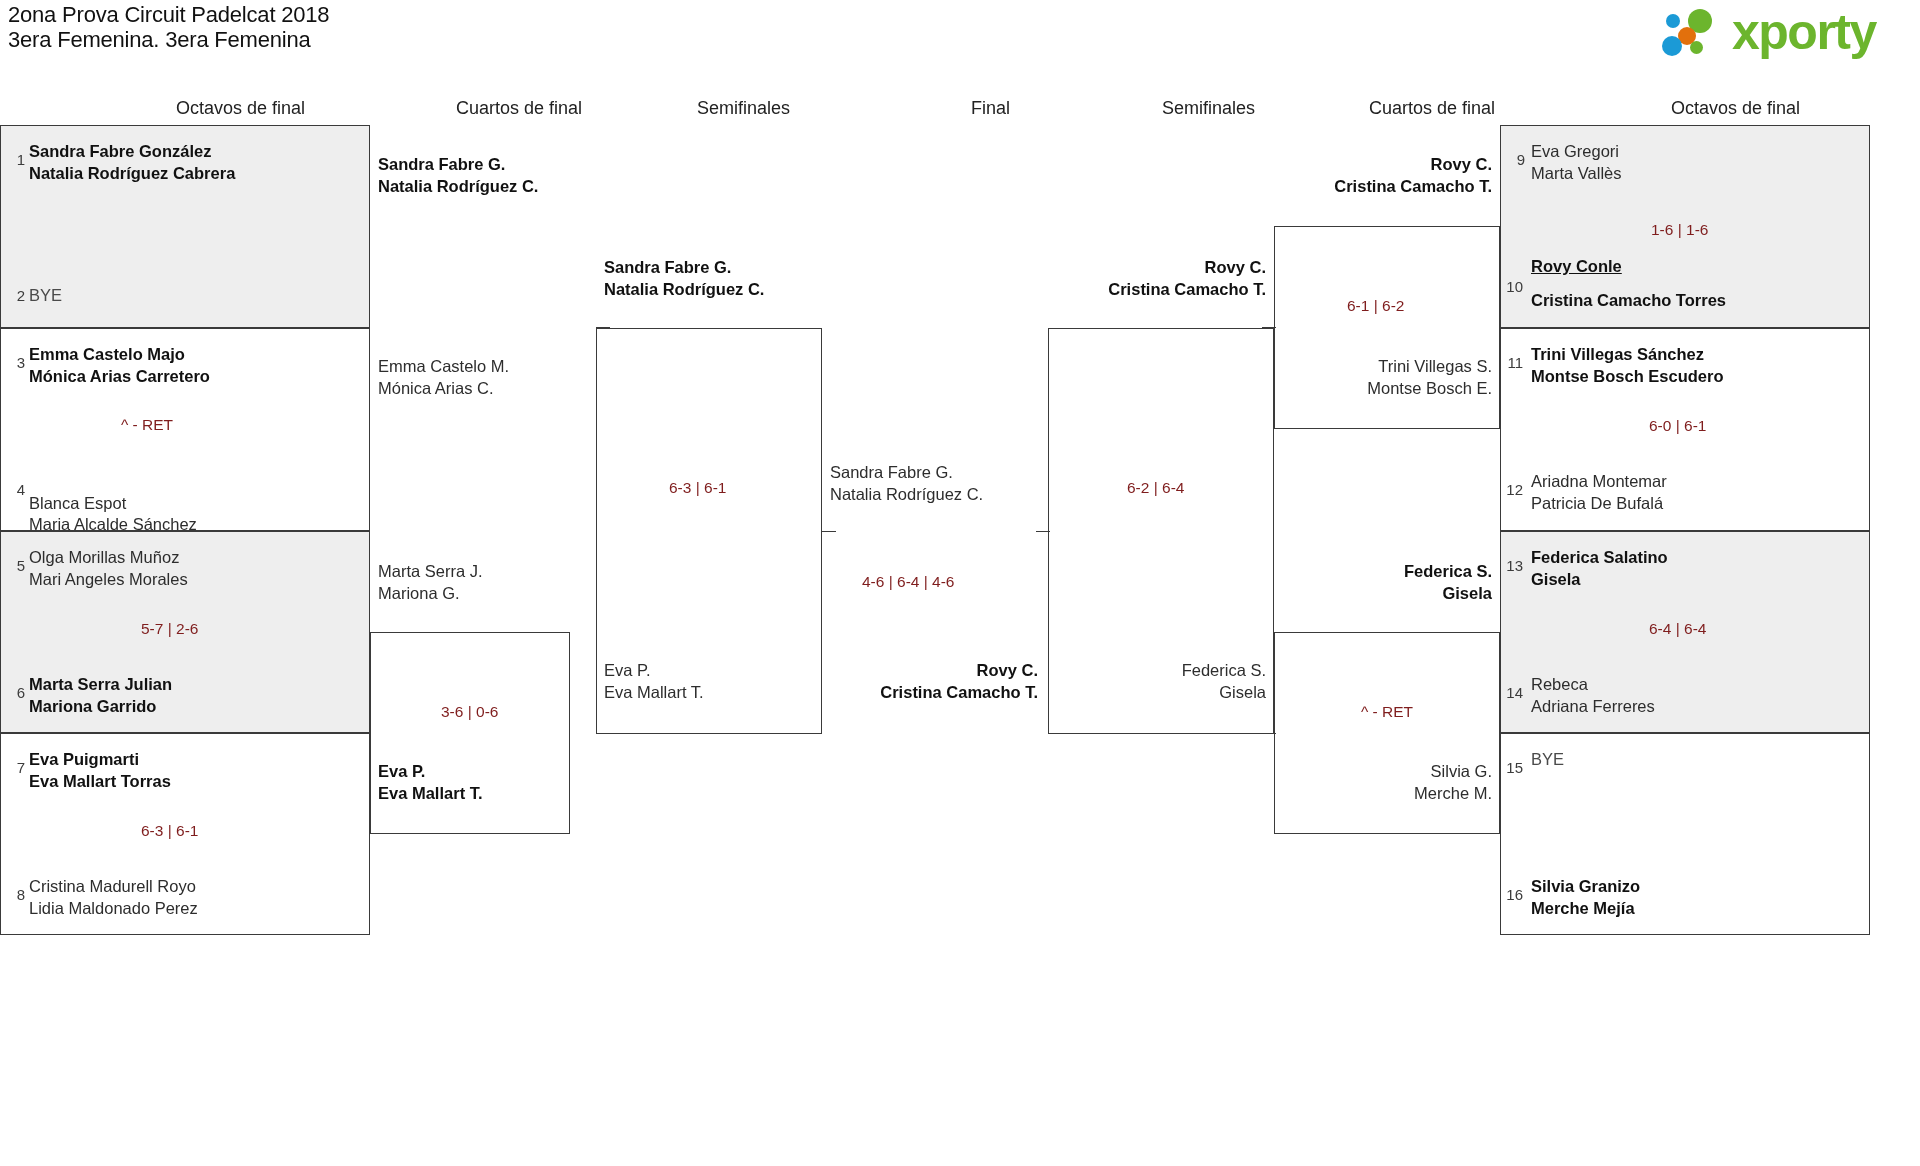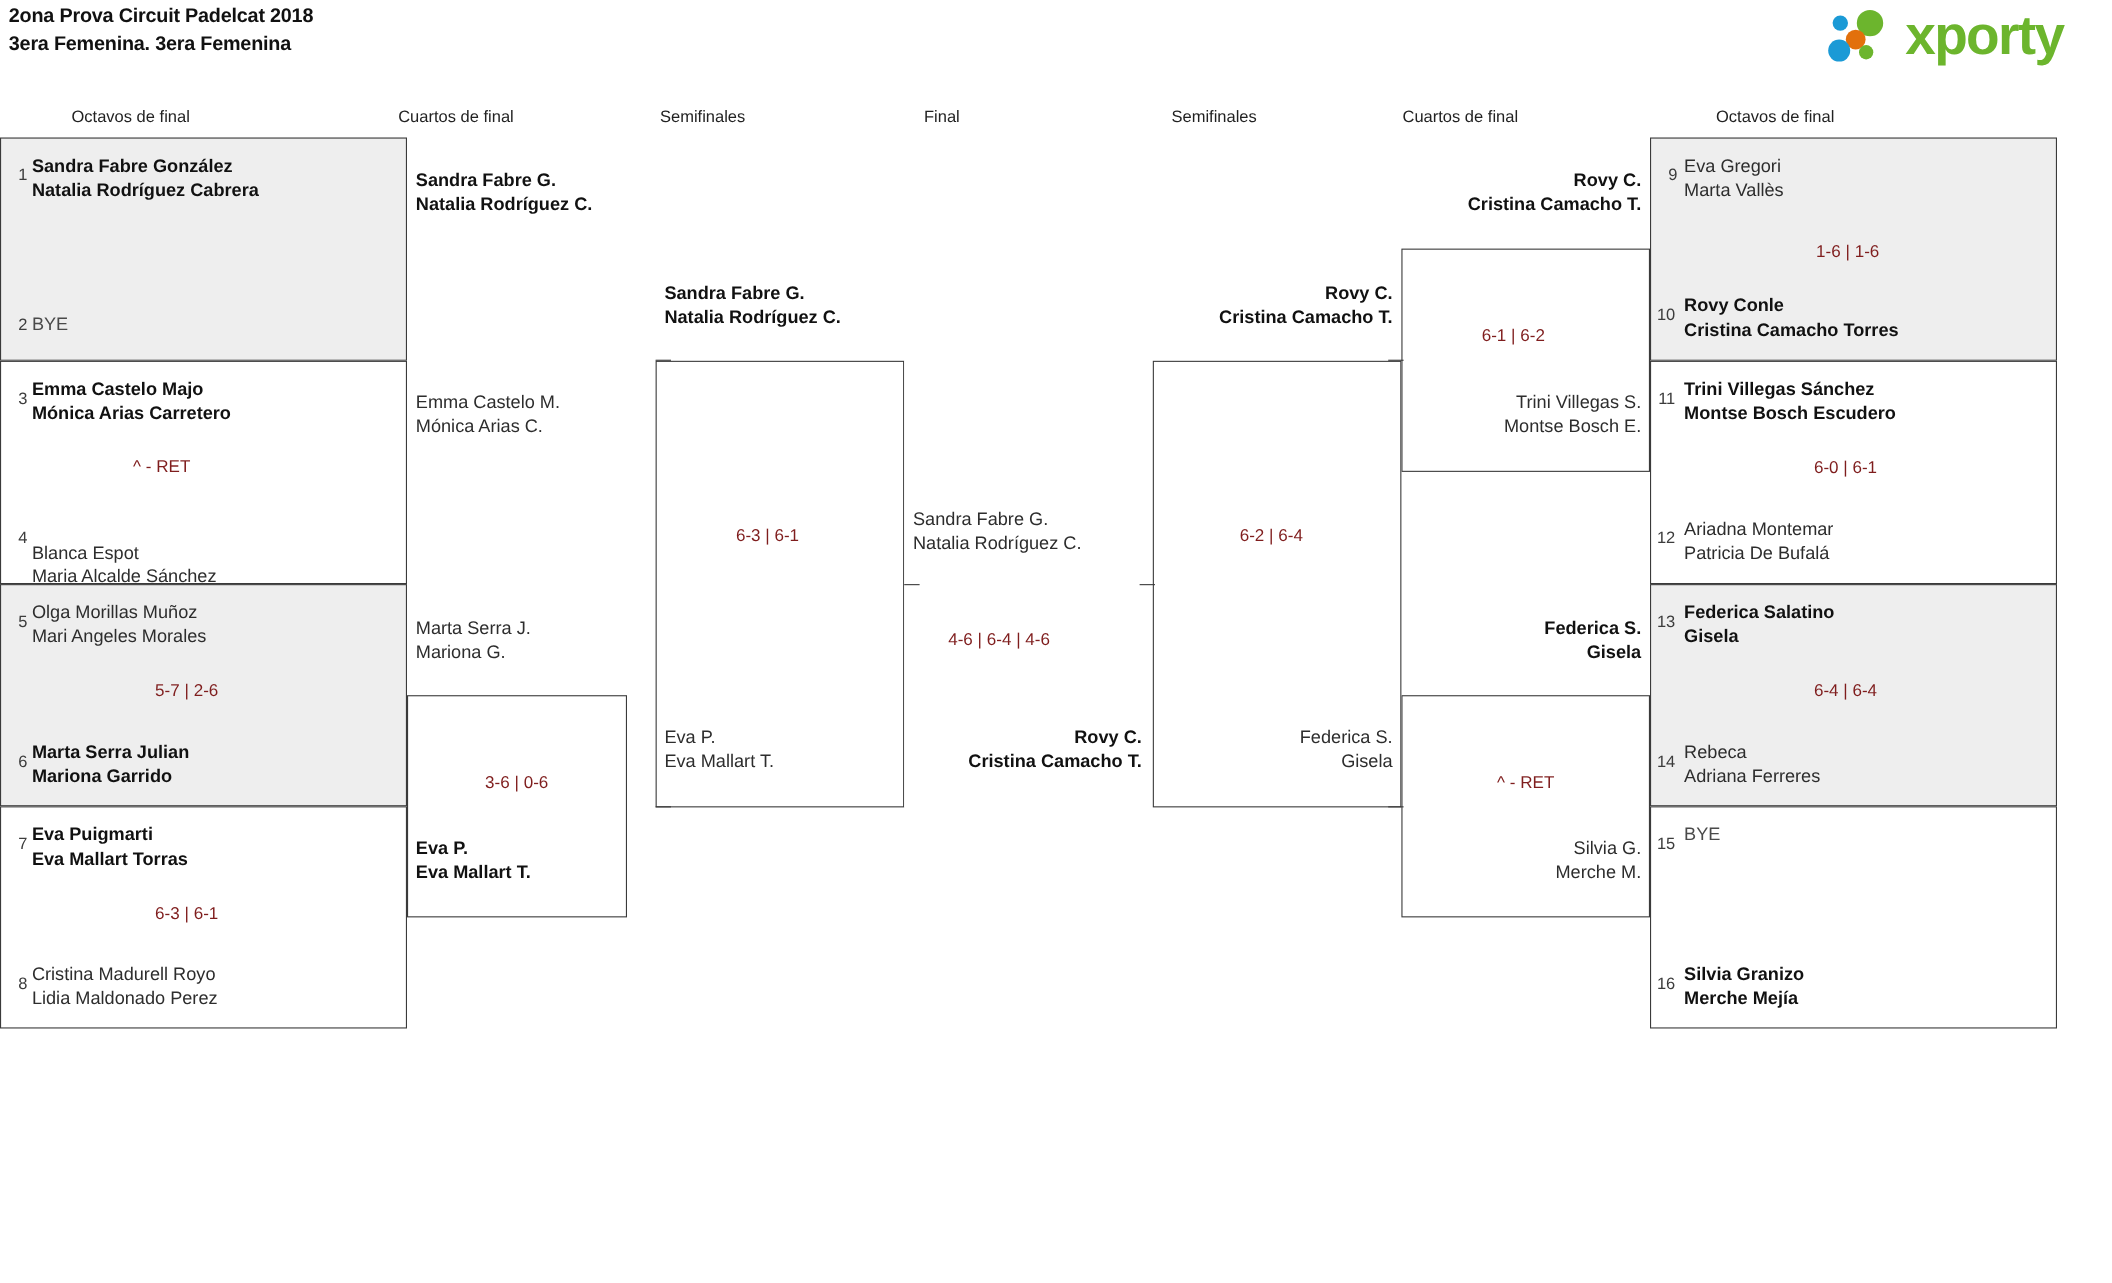--- a/index.html
+++ b/index.html
@@ -7,30 +7,30 @@
     width: 1920px; height: 1166px;
     background: #ffffff;
     font-family: "Liberation Sans", sans-serif;
     color: #1a1a1a;
     overflow: hidden;
   }
   #root { position: relative; width: 1920px; height: 1166px; }
 
   
   .title-block { position: absolute; left: 8px; top: 2px; }
-  .title-line { font-size: 18px; font-weight: bold; letter-spacing: -0.2px; line-height: 25px; color: #111; }
+  .title-line { font-size: 22px; font-weight: normal; letter-spacing: -0.2px; line-height: 25px; color: #111; }
 
   .logo { position: absolute; right: 18px; top: 6px; width: 240px; height: 54px; }
   .logo-dots { position: absolute; left: 0; top: 2px; width: 66px; height: 50px; }
   .dot { position: absolute; border-radius: 50%; }
   .logo-word { position: absolute; left: 70px; top: -2px; font-size: 50px; font-weight: bold;
                color: #6cb52d; letter-spacing: -1.5px; line-height: 56px; }
 
   
-  .round-head { position: absolute; font-size: 15px; color: #222; text-align: left; white-space: nowrap; }
+  .round-head { position: absolute; font-size: 18px; color: #222; text-align: right; white-space: nowrap; }
 
   
   .slot { position: absolute; border: 1px solid #3a3a3a; background: #ffffff; }
   .slot.shaded { background: #eeeeee; }
 
   .seed { position: absolute; font-size: 15px; color: #3c3c3c; text-align: right; width: 22px; }
   .team { position: absolute; font-size: 16.5px; line-height: 19px; color: #2d2d2d; white-space: nowrap; }
   .team.win { font-weight: bold; color: #111; }
   .team.bye { color: #4a4a4a; }
   .score { position: absolute; font-size: 15.5px; color: #7f1d1d; white-space: nowrap; }
@@ -158,21 +158,21 @@
   <div class="team win ralign" style="left:1232px; top:584px; width:260px;">Gisela</div>
   <div class="team ralign" style="left:1232px; top:762px; width:260px;">Silvia G.</div>
   <div class="team ralign" style="left:1232px; top:784px; width:260px;">Merche M.</div>
 
   <div class="slot shaded" style="left:1500px; top:125px; width:370px; height:203px;">
     <div class="seed" style="left:2px; top:25px;">9</div>
     <div class="team" style="left:30px; top:16px;">Eva Gregori</div>
     <div class="team" style="left:30px; top:38px;">Marta Vallès</div>
     <div class="score" style="left:150px; top:95px;">1-6 | 1-6</div>
     <div class="seed" style="left:0px; top:152px;">10</div>
-    <div class="team win" style="left:30px; top:143px;">Rovy Conle</div>
+    <div class="team win" style="left:30px; top:131px;text-decoration:underline;">Rovy Conle</div>
     <div class="team win" style="left:30px; top:165px;">Cristina Camacho Torres</div>
   </div>
 
   <div class="slot" style="left:1500px; top:328px; width:370px; height:203px;">
     <div class="seed" style="left:0px; top:25px;">11</div>
     <div class="team win" style="left:30px; top:16px;">Trini Villegas Sánchez</div>
     <div class="team win" style="left:30px; top:38px;">Montse Bosch Escudero</div>
     <div class="score" style="left:148px; top:88px;">6-0 | 6-1</div>
     <div class="seed" style="left:0px; top:152px;">12</div>
     <div class="team" style="left:30px; top:143px;">Ariadna Montemar</div>

